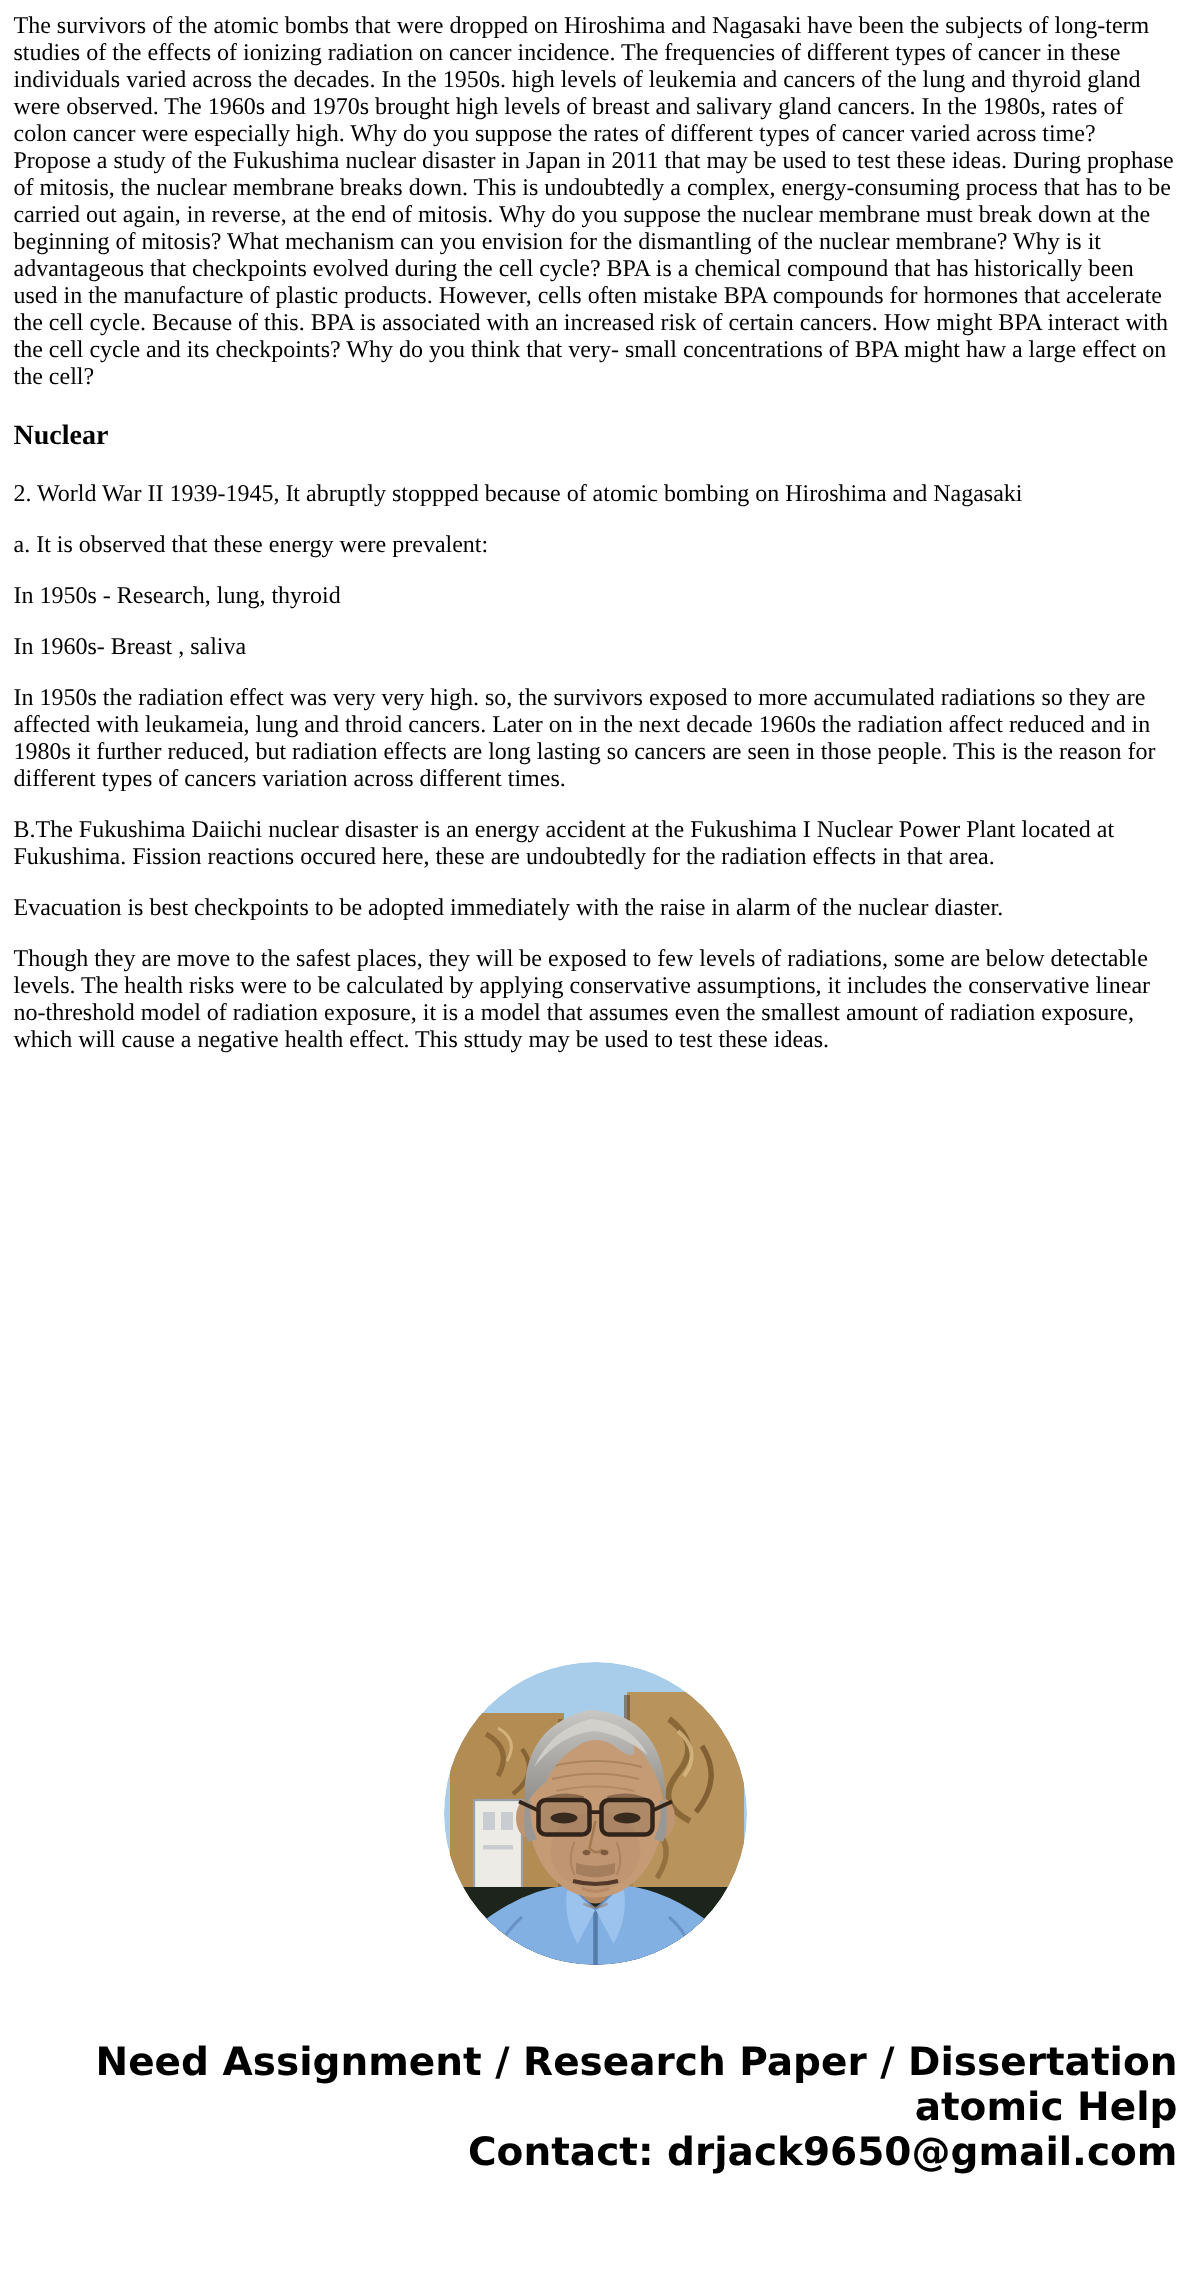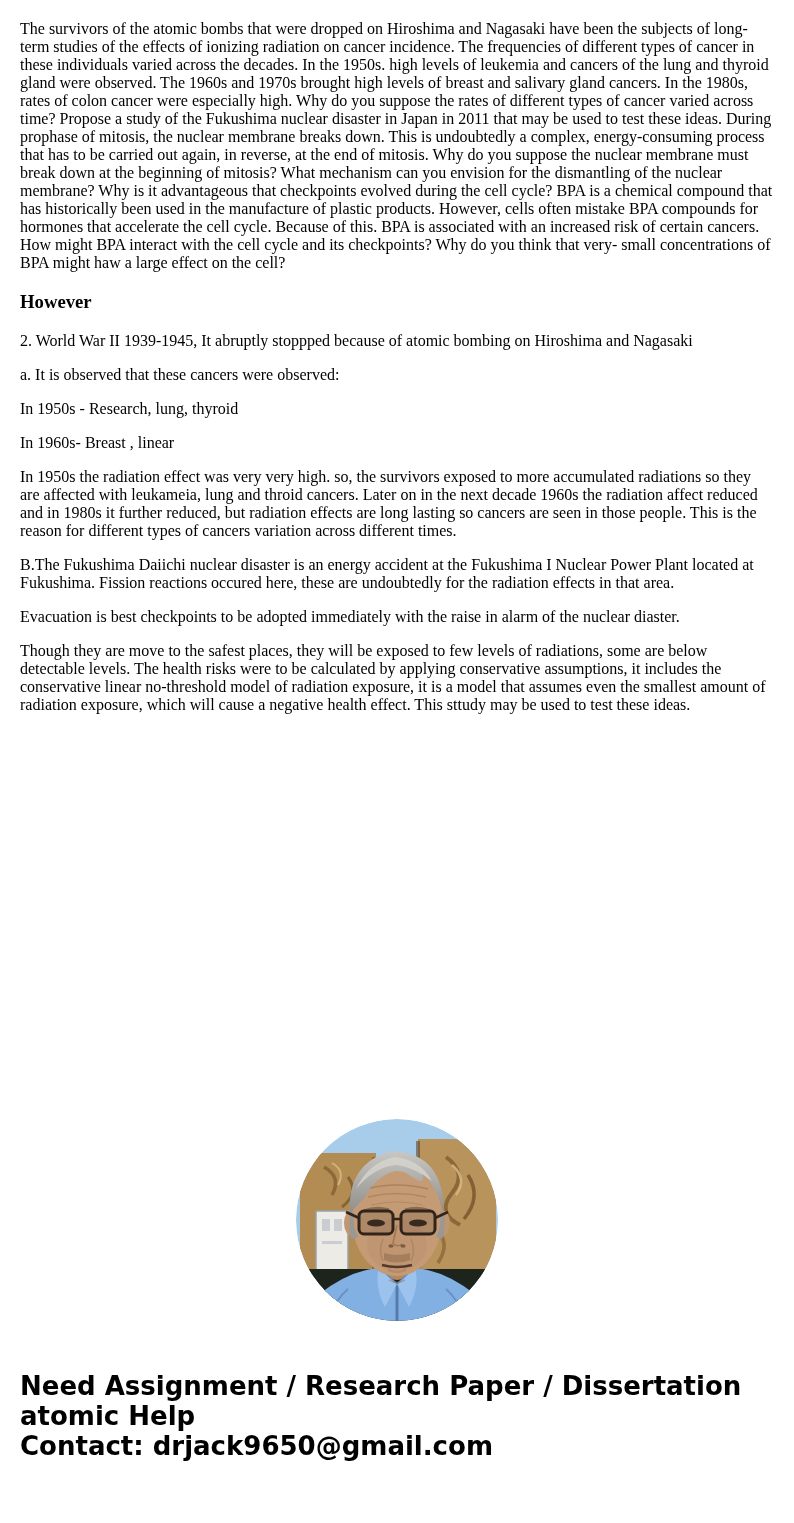--- a/index.html
+++ b/index.html
@@ -9,21 +9,21 @@
   }
   body {
     width: 794px;
     min-height: 1523px;
     color: #000000;
     font-family: "Liberation Serif", serif;
     font-size: 16px;
     line-height: normal;
   }
   .page {
-    padding: 20px;
+    padding: 9px;
     box-sizing: border-box;
   }
   p {
     margin: 16px 0;
   }
   p.question {
     margin-top: 0;
   }
   h3.solution-heading {
     font-size: 18.7px;
@@ -41,41 +41,41 @@
     margin: 0 auto;
     border-radius: 50%;
     overflow: hidden;
   }
   .avatar-wrap svg { display: block; }
   .footer-heading {
     font-family: "DejaVu Sans", sans-serif;
     font-weight: bold;
     font-size: 26px;
     line-height: 30px;
-    text-align: left;
+    text-align: right;
     margin: 50px 0 20px 0;
     color: #000000;
   }
 </style>
 </head>
 <body>
 
 <div class="page">
 
   <p class="question">The survivors of the atomic bombs that were dropped on Hiroshima and Nagasaki have been the subjects of long-term studies of the effects of ionizing radiation on cancer incidence. The frequencies of different types of cancer in these individuals varied across the decades. In the 1950s. high levels of leukemia and cancers of the lung and thyroid gland were observed. The 1960s and 1970s brought high levels of breast and salivary gland cancers. In the 1980s, rates of colon cancer were especially high. Why do you suppose the rates of different types of cancer varied across time? Propose a study of the Fukushima nuclear disaster in Japan in 2011 that may be used to test these ideas. During prophase of mitosis, the nuclear membrane breaks down. This is undoubtedly a complex, energy-consuming process that has to be carried out again, in reverse, at the end of mitosis. Why do you suppose the nuclear membrane must break down at the beginning of mitosis? What mechanism can you envision for the dismantling of the nuclear membrane? Why is it advantageous that checkpoints evolved during the cell cycle? BPA is a chemical compound that has historically been used in the manufacture of plastic products. However, cells often mistake BPA compounds for hormones that accelerate the cell cycle. Because of this. BPA is associated with an increased risk of certain cancers. How might BPA interact with the cell cycle and its checkpoints? Why do you think that very- small concentrations of BPA might haw a large effect on the cell?</p>
 
-  <h3 class="solution-heading">However</h3>
+  <h3 class="solution-heading">Nuclear</h3>
 
   <p>2. World War II 1939-1945, It abruptly stoppped because of atomic bombing on Hiroshima and Nagasaki</p>
 
-  <p>a. It is observed that these cancers were observed:</p>
+  <p>a. It is observed that these energy were prevalent:</p>
 
   <p>In 1950s - Research, lung, thyroid</p>
 
-  <p>In 1960s- Breast , linear</p>
+  <p>In 1960s- Breast , saliva</p>
 
 
   <p><span>In 1950s the radiation effect was very very high. so, the survivors exposed to more accumulated radiations so they are affected with leukameia, lung and throid cancers. Later on in the next decade 1960s the radiation affect reduced and in 1980s it further reduced, but radiation effects are long lasting so cancers are seen in those people. This is the reason for different types of cancers variation across different times.</span></p>
 
   <p><span>B.The </span><b>Fukushima Daiichi nuclear disaster</b><span> is an energy accident at the Fukushima I Nuclear Power Plant located at Fukushima. Fission reactions occured here, these are undoubtedly for the radiation effects in that area.</span></p>
 
   <p>Evacuation is best checkpoints to be adopted immediately with the raise in alarm of the nuclear diaster.</p>
 
   <p><span>Though they are move to the safest places, they will be exposed to few levels of radiations, some are below detectable levels. The health risks were to be calculated by applying conservative assumptions, it includes the </span><b>conservative linear no-threshold model of radiation exposure,</b><span> it is a model that assumes even the smallest amount of radiation exposure, which will cause a negative health effect. This sttudy may be used to test these ideas.</span></p>
 

